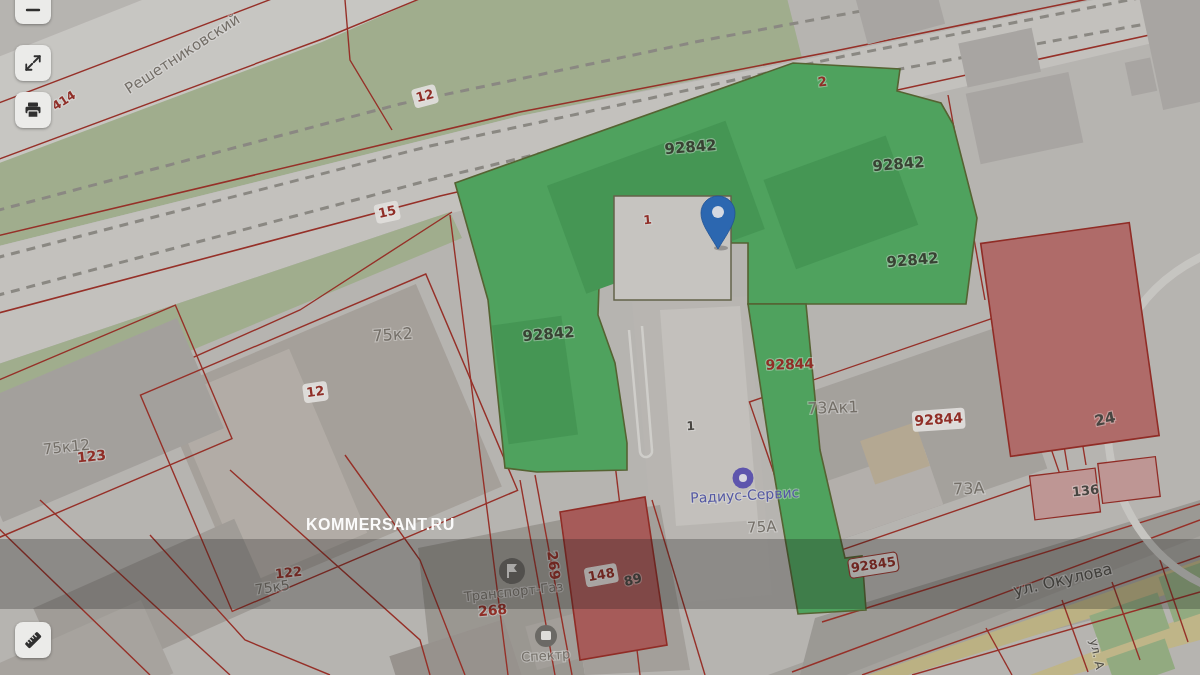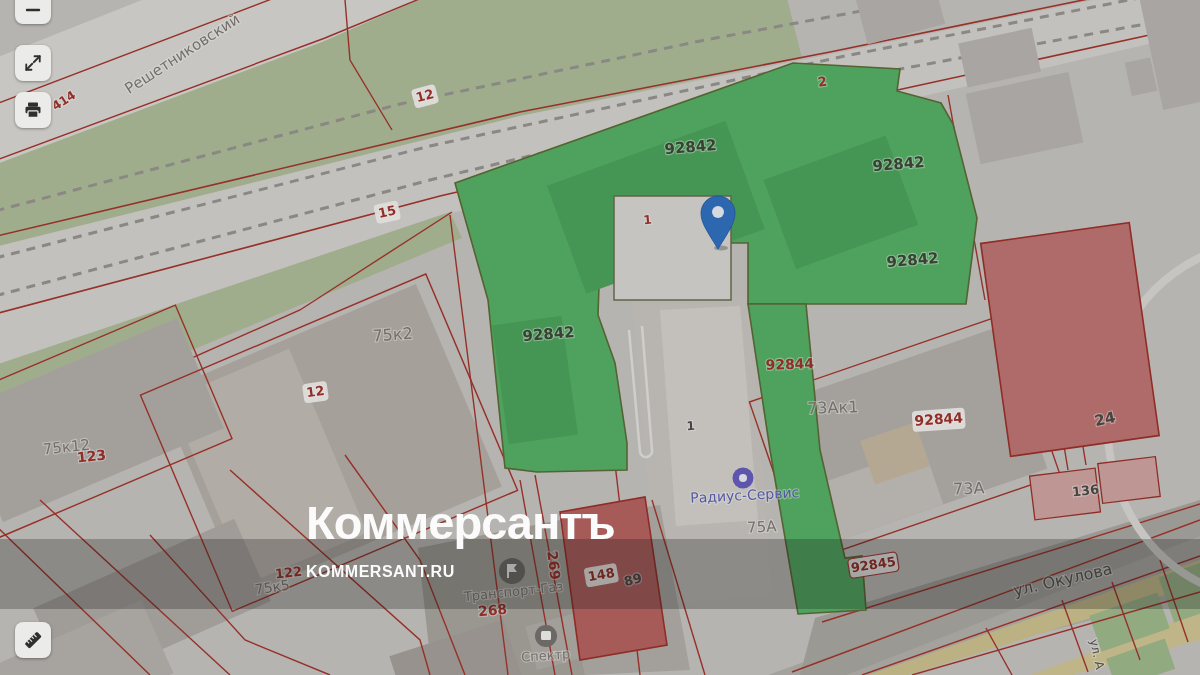--- a/index.html
+++ b/index.html
@@ -277,21 +277,20 @@
     <ellipse cx="721" cy="248" rx="7" ry="2.6" fill="rgba(0,0,0,0.25)"></ellipse>
     <path d="M718,249 C707,231 701,223 701,213 A17,17 0 1 1 735,213 C735,223 729,231 718,249 Z" fill="#2d6fc0" stroke="#1f57a0" stroke-width="0.8"></path>
     <circle cx="718" cy="212" r="6" fill="#e9eef6"></circle>
   </g>
 
   <rect x="0" y="0" width="1200" height="675" fill="rgba(35,35,35,0.10)"></rect>
   <rect x="0" y="539" width="1200" height="70" fill="rgba(20,20,20,0.26)"></rect>
 </svg>
 
 <div class="watermark">
-  <div class="wm-title">Коммерсантъ</div>
   <div class="wm-site">KOMMERSANT.RU</div>
 </div>
 
 <div class="ctrl-btn" style="top:-12px">
   <svg width="20" height="20" viewBox="0 0 20 20">
     <path d="M4,14 H16" stroke="#2f2f2f" stroke-width="2.4" stroke-linecap="round"></path>
   </svg>
 </div>
 <div class="ctrl-btn" style="top:45px">
   <svg width="18" height="18" viewBox="0 0 24 24">

